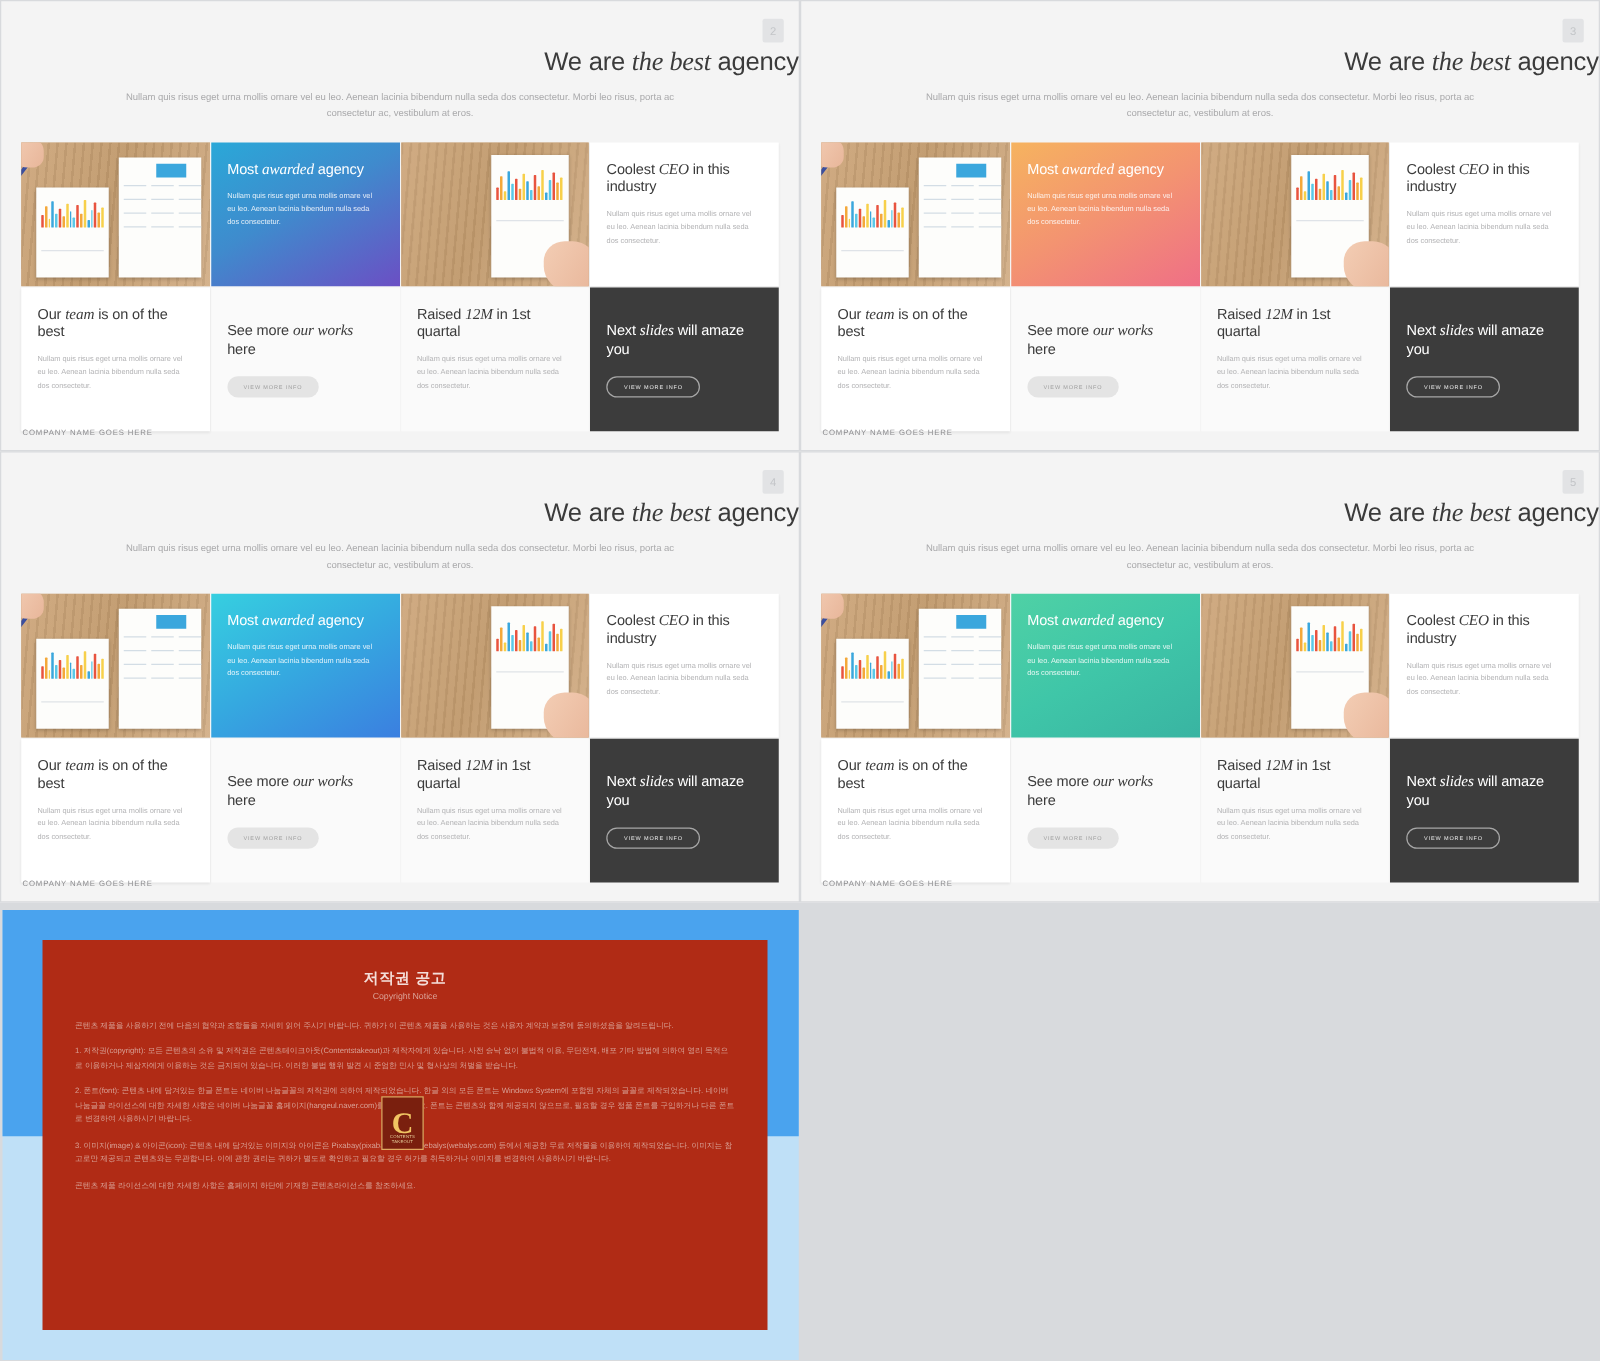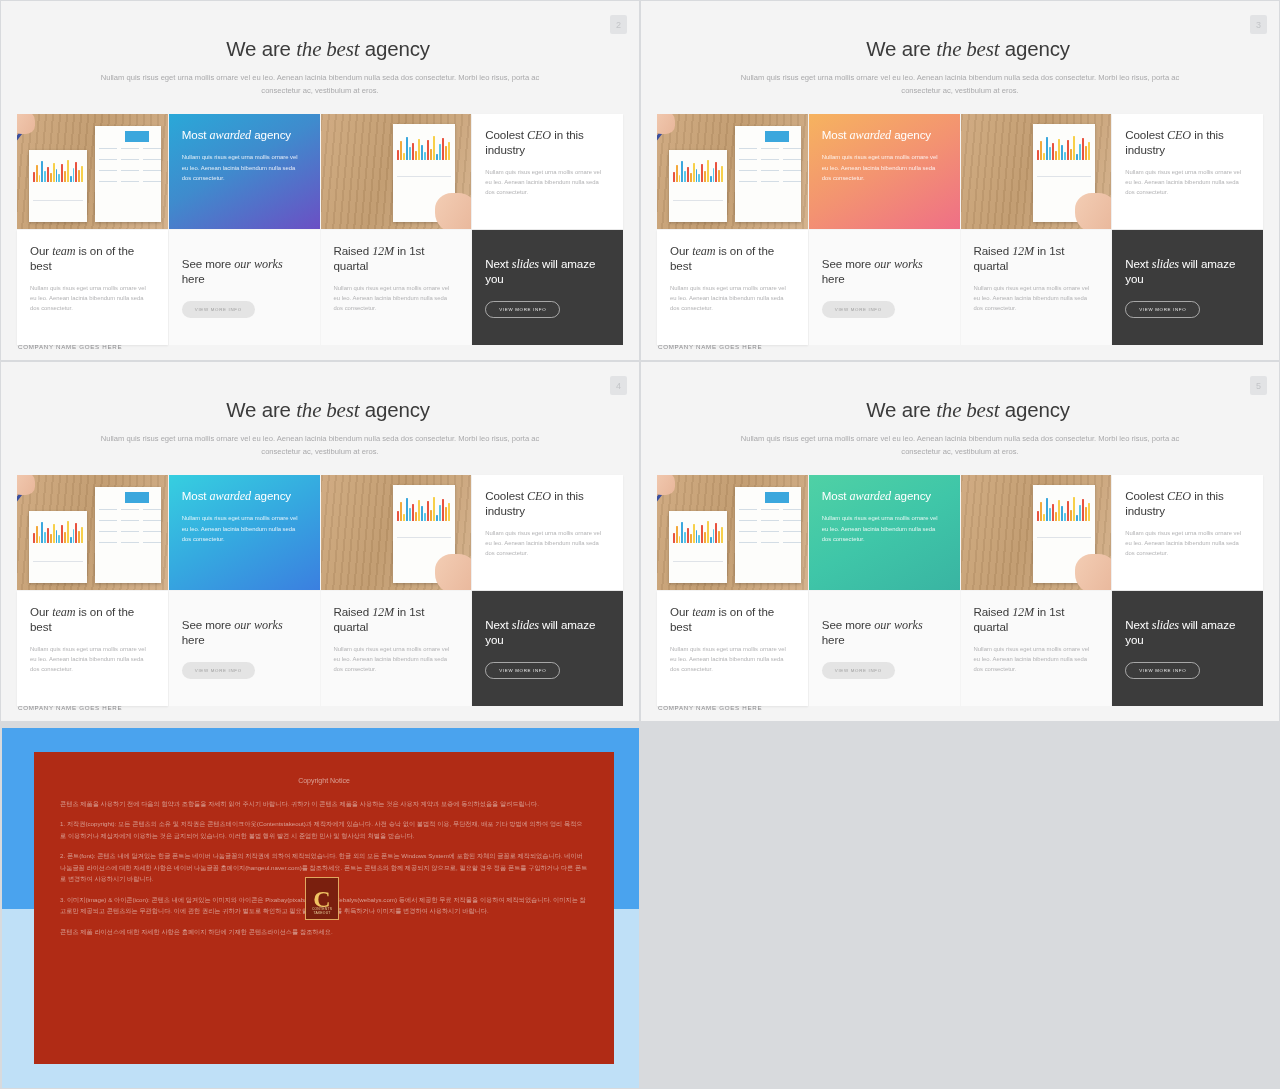--- a/index.html
+++ b/index.html
@@ -32,21 +32,21 @@
     width: 17px; height: 19px;
     background: #e2e3e5;
     border-radius: 2px;
     color: #c3c5c8;
     font-size: 9px;
     display: flex; align-items: center; justify-content: center;
     font-family: "Liberation Sans", sans-serif;
   }
 
   .slide-title {
-    text-align: center;
+    text-align: right;
     margin-top: 36px;
     font-size: 20.5px;
     color: #3b3b3b;
     font-weight: 400;
     letter-spacing: -0.2px;
     font-family: "Liberation Sans", sans-serif;
     margin-left: 16px;
   }
   .slide-title .em {
     font-family: "Liberation Serif", serif;
@@ -649,20 +649,21 @@
             </div>
           </div>
         </div>
         <div class="slide-footer">COMPANY NAME GOES HERE</div>
       </div>
     </div>
 
   <div class="copy-panel">
     <div class="blue"></div>
     <div class="copy-inner">
+      <div class="copy-title">저작권 공고</div>
       <div class="copy-sub">Copyright Notice</div>
       <div class="copy-body">
           <p>콘텐츠 제품을 사용하기 전에 다음의 협약과 조항들을 자세히 읽어 주시기 바랍니다. 귀하가 이 콘텐츠 제품을 사용하는 것은 사용자 계약과 보증에 동의하셨음을 알려드립니다.</p>
           <p>1. 저작권(copyright): 모든 콘텐츠의 소유 및 저작권은 콘텐츠테이크아웃(Contentstakeout)과 제작자에게 있습니다. 사전 승낙 없이 불법적 이용, 무단전재, 배포 기타 방법에 의하여 영리 목적으로 이용하거나 제삼자에게 이용하는 것은 금지되어 있습니다. 이러한 불법 행위 발견 시 준엄한 민사 및 형사상의 처벌을 받습니다.</p>
           <p>2. 폰트(font): 콘텐츠 내에 담겨있는 한글 폰트는 네이버 나눔글꼴의 저작권에 의하여 제작되었습니다. 한글 외의 모든 폰트는 Windows System에 포함된 자체의 글꼴로 제작되었습니다. 네이버 나눔글꼴 라이선스에 대한 자세한 사항은 네이버 나눔글꼴 홈페이지(hangeul.naver.com)를 참조하세요. 폰트는 콘텐츠와 함께 제공되지 않으므로, 필요할 경우 정품 폰트를 구입하거나 다른 폰트로 변경하여 사용하시기 바랍니다.</p>
           <p>3. 이미지(image) &amp; 아이콘(icon): 콘텐츠 내에 담겨있는 이미지와 아이콘은 Pixabay(pixabay.com)와 Webalys(webalys.com) 등에서 제공한 무료 저작물을 이용하여 제작되었습니다. 이미지는 참고로만 제공되고 콘텐츠와는 무관합니다. 이에 관한 권리는 귀하가 별도로 확인하고 필요할 경우 허가를 취득하거나 이미지를 변경하여 사용하시기 바랍니다.</p>
           <p>콘텐츠 제품 라이선스에 대한 자세한 사항은 홈페이지 하단에 기재한 콘텐츠라이선스를 참조하세요.</p>
         </div>
     </div>
   </div>

